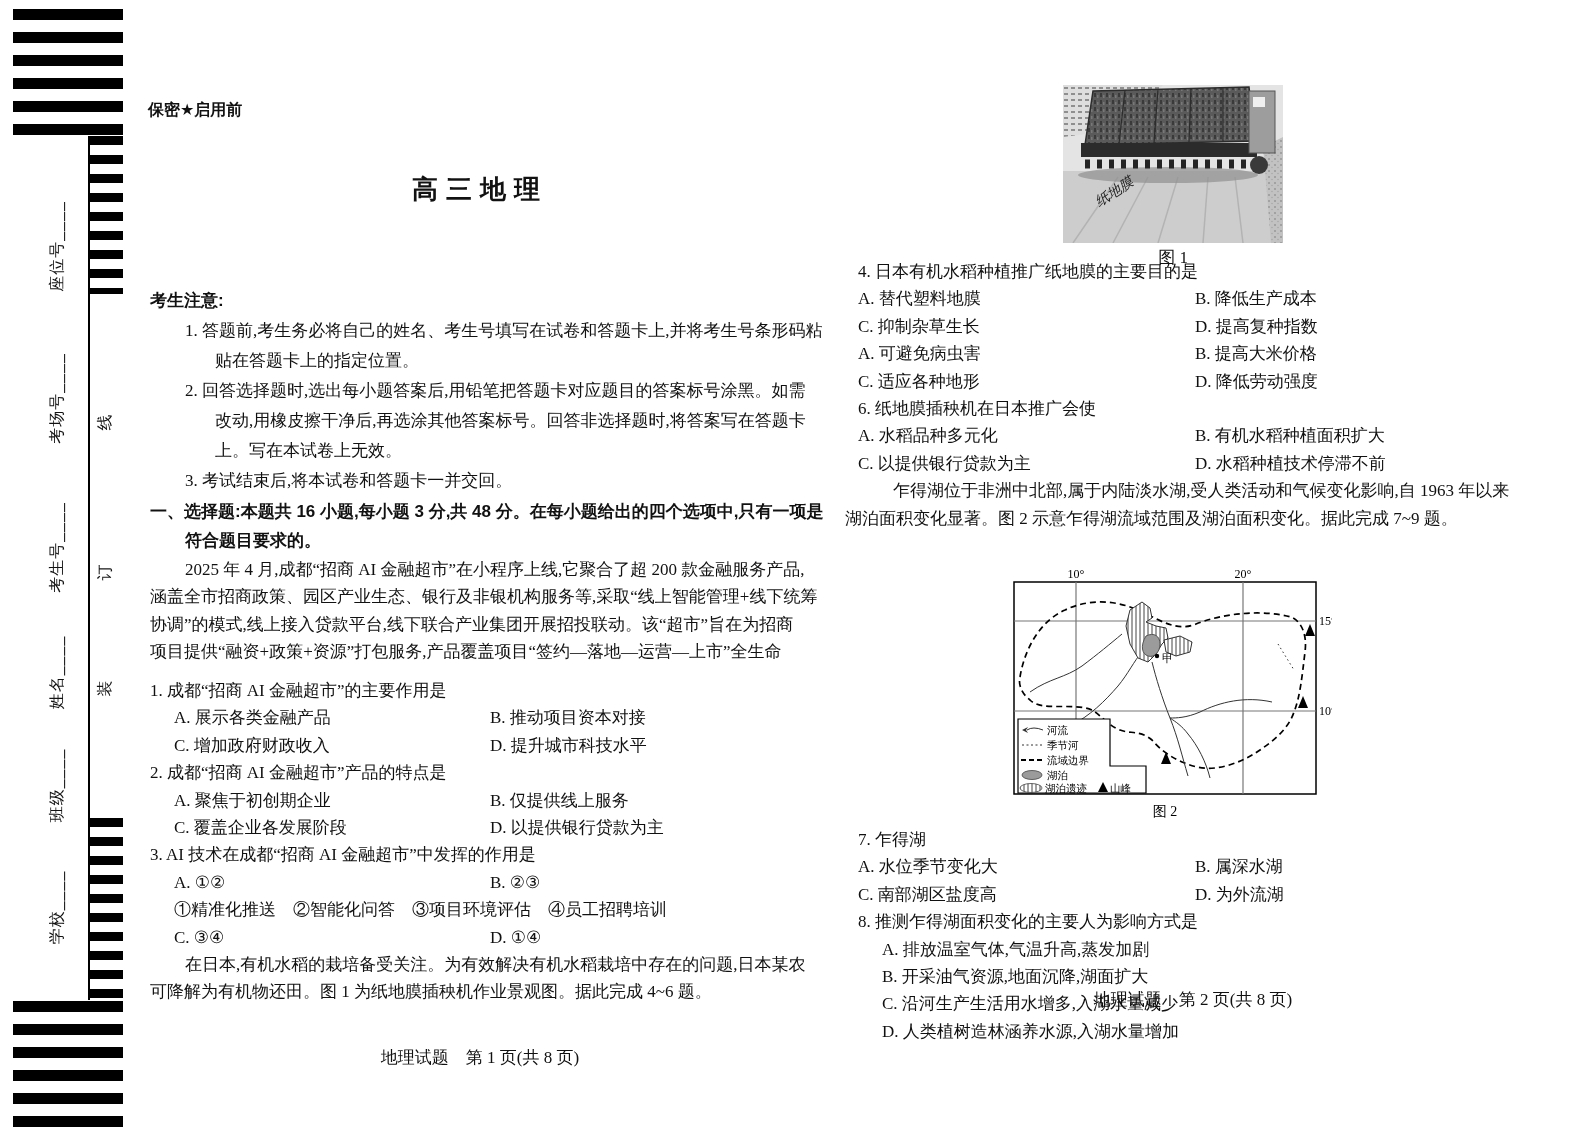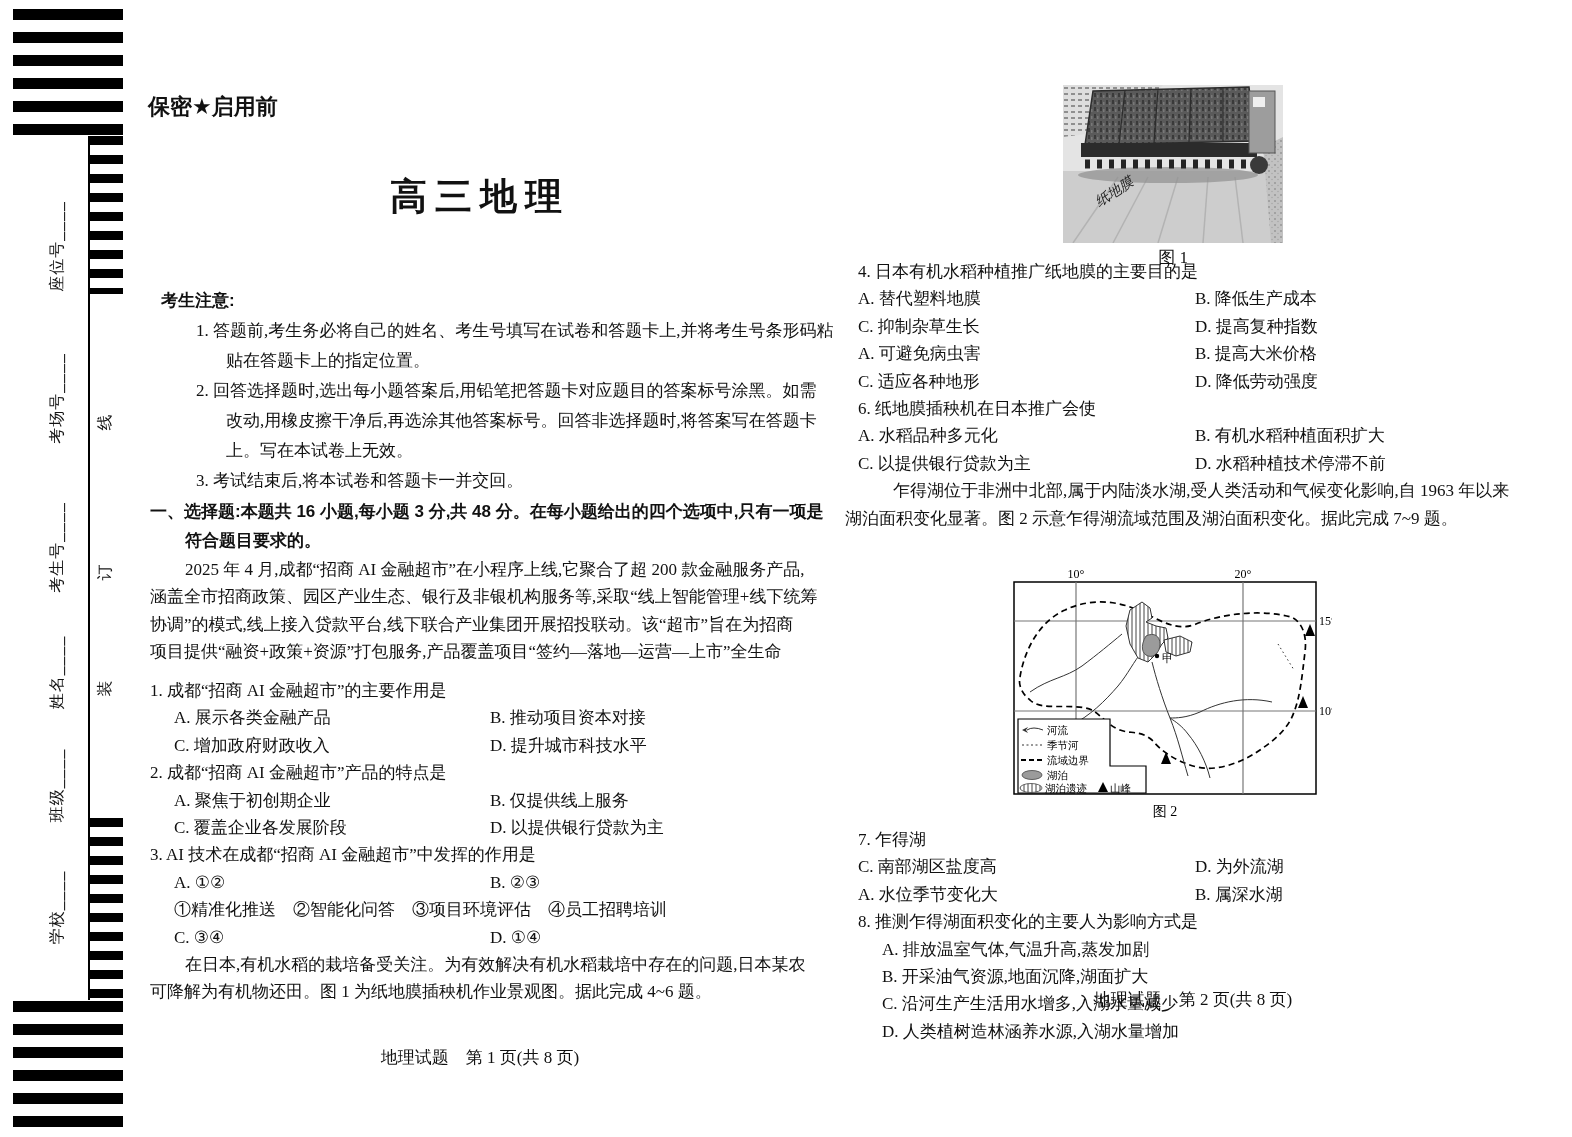--- a/index.html
+++ b/index.html
@@ -32,23 +32,23 @@
   .optrow { display:flex; }
   .p1 .opt-a { display:inline-block; width:340px; padding-left:24px; }
   .p2 .opt-a { display:inline-block; width:350px; padding-left:13px; }
   .p1 .opt-b, .p2 .opt-b { display:inline-block; }
   .indent2 { padding-left:35px; }
   .indent3 { padding-left:65px; }
   .q-p2 { padding-left:13px; }
   .sub-p1 { padding-left:24px; }
   .optfull { padding-left:37px; }
 
-  .security  { left:148px; top:92px;  font-size:22px; }
-  .title     { left:140px; top:172px; width:680px; text-align:center; font-size:37px; letter-spacing:8px; }
-  .noticeblk { left:150px; top:286px; width:676px; line-height:30px;margin-left:11px; }
+  .security  { left:148px; top:100px;  font-size:16px; }
+  .title     { left:140px; top:172px; width:680px; text-align:center; font-size:26px; letter-spacing:8px; }
+  .noticeblk { left:150px; top:286px; width:676px; line-height:30px; }
   .sectionblk{ left:150px; top:497px; width:690px; line-height:29px; }
   .introblk  { left:150px; top:556px; width:690px; line-height:27.4px; }
   .p1main    { left:150px; top:677px; width:690px; line-height:27.4px; }
   .footer1   { left:140px; top:1046px; width:680px; text-align:center; }
   .footer2   { left:848px; top:988px; width:690px; text-align:center; }
 
   .photo     { left:1063px; top:85px; width:220px; height:158px; }
   .fig1cap   { left:1063px; top:246px; width:220px; text-align:center; }
   .p2main    { left:845px;  top:258px; width:700px; line-height:27.4px; }
   .mapblk    { left:1010px; top:566px; width:322px; height:254px; }
@@ -287,26 +287,26 @@
           <text x="100" y="226">山峰</text>
         </g>
 
         <text x="155" y="250" text-anchor="middle" font-size="14">图 2</text>
       </svg>
     </div>
 
     <div class="abs p2bottom">
       <div class="line q-p2">7. 乍得湖</div>
       <div class="line optrow">
+        <span class="opt-a">A. 水位季节变化大</span>
+        <span class="opt-b">B. 属深水湖</span>
+      </div>
+      <div class="line optrow">
         <span class="opt-a">C. 南部湖区盐度高</span>
         <span class="opt-b">D. 为外流湖</span>
-      </div>
-      <div class="line optrow">
-        <span class="opt-a">A. 水位季节变化大</span>
-        <span class="opt-b">B. 属深水湖</span>
       </div>
       <div class="line q-p2">8. 推测乍得湖面积变化的主要人为影响方式是</div>
       <div class="line optfull">A. 排放温室气体,气温升高,蒸发加剧</div>
       <div class="line optfull">B. 开采油气资源,地面沉降,湖面扩大</div>
       <div class="line optfull">C. 沿河生产生活用水增多,入湖水量减少</div>
       <div class="line optfull">D. 人类植树造林涵养水源,入湖水量增加</div>
     </div>
 
     <div class="abs footer2">地理试题　第 2 页(共 8 页)</div>
   </section>

